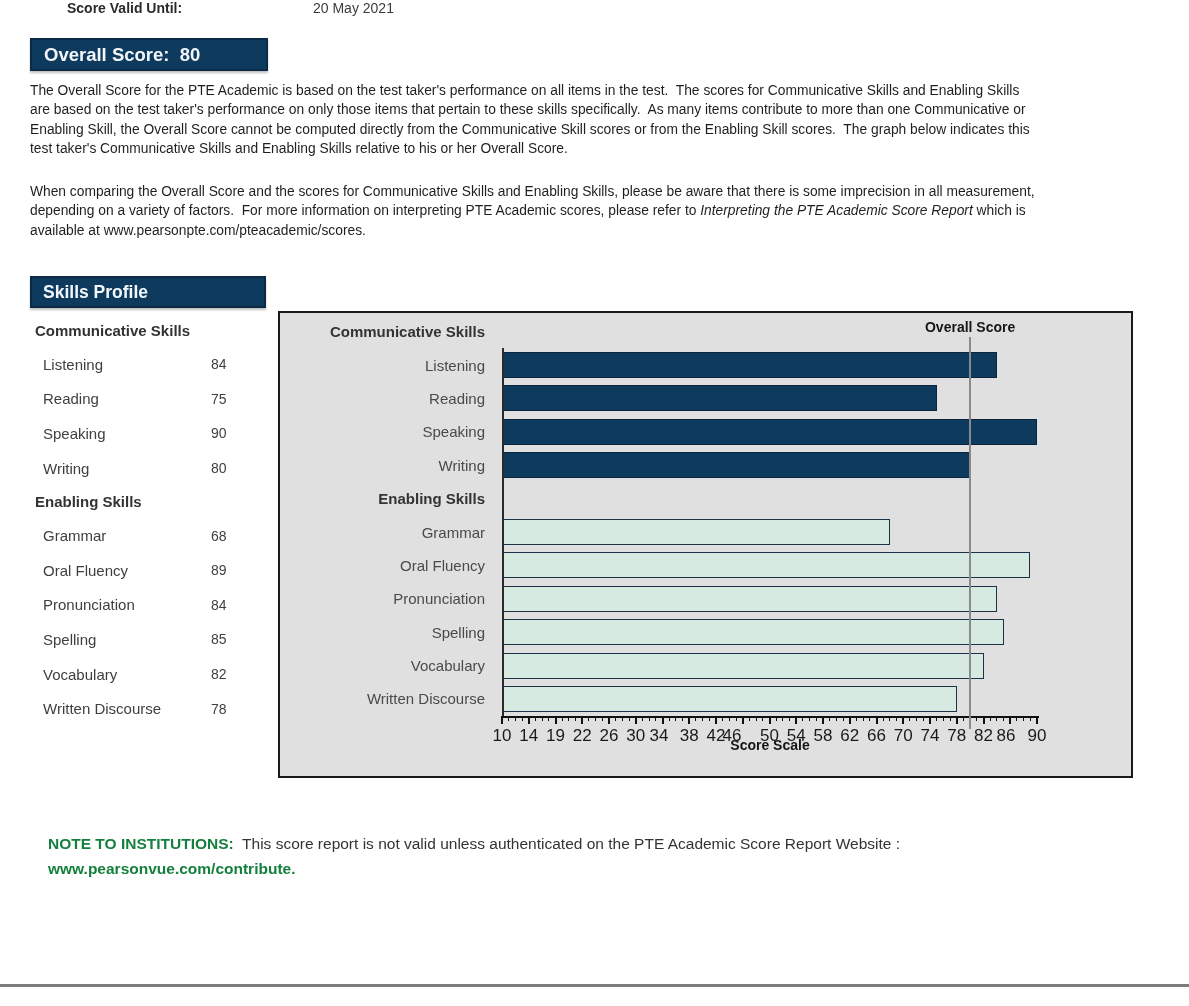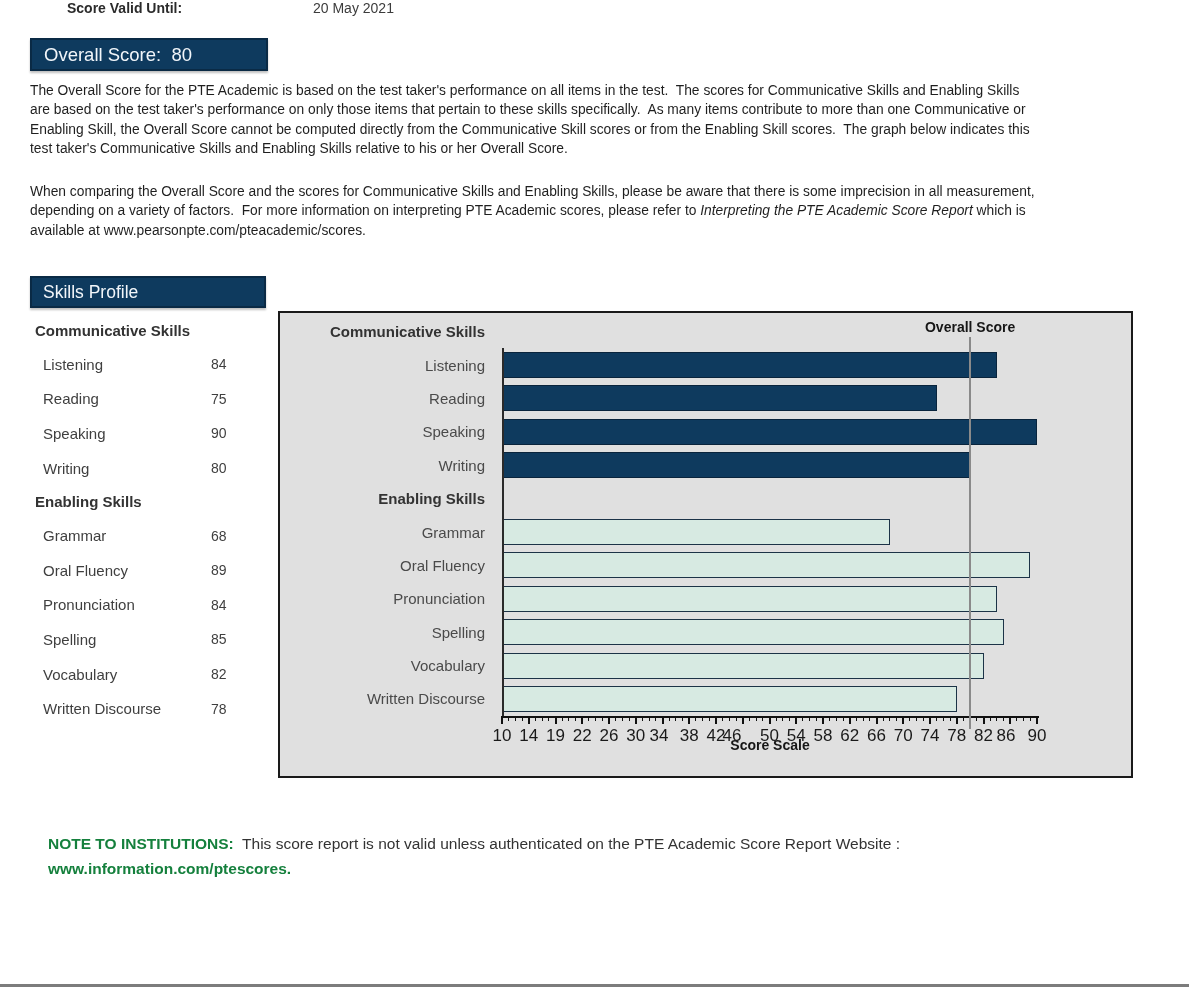--- a/index.html
+++ b/index.html
@@ -25,21 +25,21 @@
     position: absolute;
     background: #0e3a5e;
     border: 2px solid #0a2a45;
     color: #f2f6fa;
     display: flex;
     align-items: center;
     box-shadow: 0 2px 2px rgba(0,0,0,0.25);
   }
   #overall-box { left: 30px; top: 38px; width: 238px; height: 33px; font-size: 18.5px; padding-left: 12px; }
   #skills-box  { left: 30px; top: 276px; width: 236px; height: 32px; font-size: 17.5px; padding-left: 11px; }
-  .navy-box span { white-space: pre; }
+  .navy-box span { white-space: pre; font-weight: bold; }
 
   
   .para {
     position: absolute;
     left: 30px;
     width: 1012px;
     font-size: 13.8px;
     line-height: 19.3px;
     color: #1f1f1f;
     white-space: pre-wrap;
@@ -350,16 +350,16 @@
         <div class="tick minor" style="left: 521.125px;"></div>
         <div class="tick minor" style="left: 527.812px;"></div>
         <div class="tick major" style="left: 534px;"></div>
         <div class="tick-label" style="left: 535px;">90</div>
       </div>
     <div id="score-scale">Score Scale</div>
     <div id="overall-line" style="left: 689.125px;"></div>
     <div id="overall-label" style="left: 690.125px;">Overall Score</div>
   </div>
 
-  <div id="note"><b>NOTE TO INSTITUTIONS:</b><span>  This score report is not valid unless authenticated on the PTE Academic Score Report Website :  </span><b>www.information.com/ptescores.</b></div>
+  <div id="note"><b>NOTE TO INSTITUTIONS:</b><span>  This score report is not valid unless authenticated on the PTE Academic Score Report Website :  </span><b>www.pearsonvue.com/contribute.</b></div>
 
   <div id="bottom-rule"></div>
 </div>
 
 </body></html>

